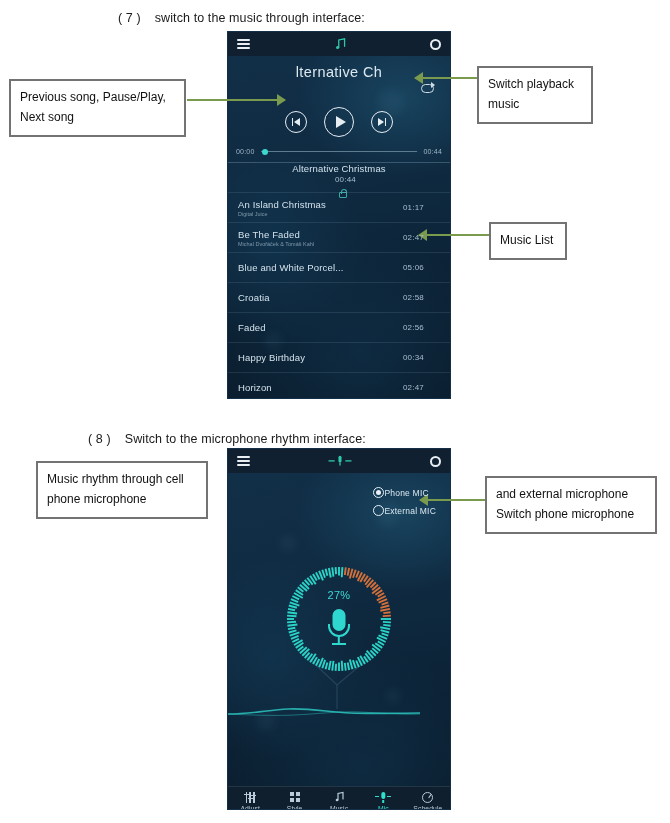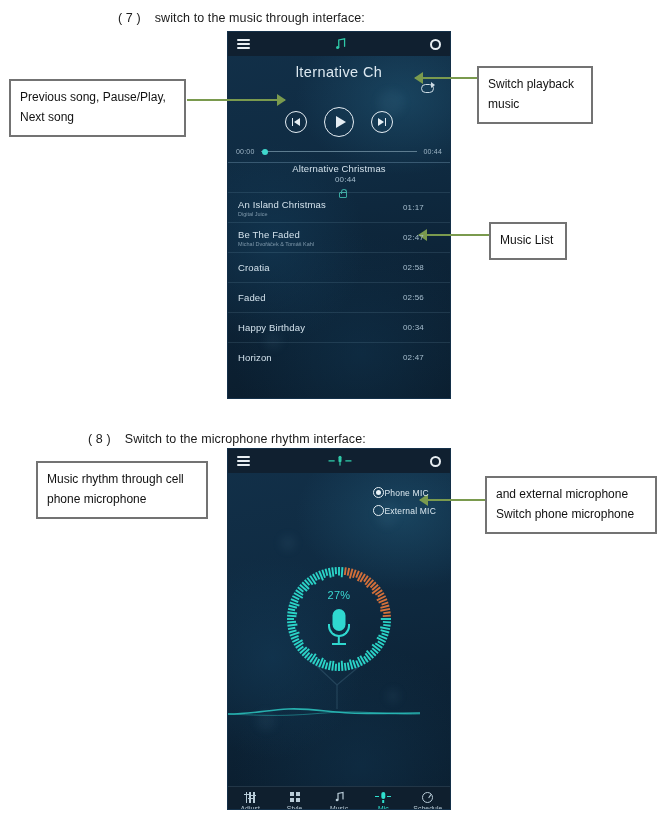--- a/index.html
+++ b/index.html
@@ -392,20 +392,28 @@
         </div>
         <div class="song-dur">01:17</div>
         <div class="song-lock"></div>
       </div>
       <div class="song-row">
         <div class="song-info">
           <div class="song-name">Be The Faded</div>
           <div class="song-sub">Michal Dvořáček &amp; Tomáš Kahl</div>
         </div>
         <div class="song-dur">02:47</div>
+        <div class="song-lock"></div>
+      </div>
+      <div class="song-row">
+        <div class="song-info">
+          <div class="song-name">Blue and White Porcel...</div>
+          <div class="song-sub"></div>
+        </div>
+        <div class="song-dur">05:06</div>
         <div class="song-lock"></div>
       </div>
       <div class="song-row">
         <div class="song-info">
           <div class="song-name">Croatia</div>
           <div class="song-sub"></div>
         </div>
         <div class="song-dur">02:58</div>
         <div class="song-lock"></div>
       </div>

